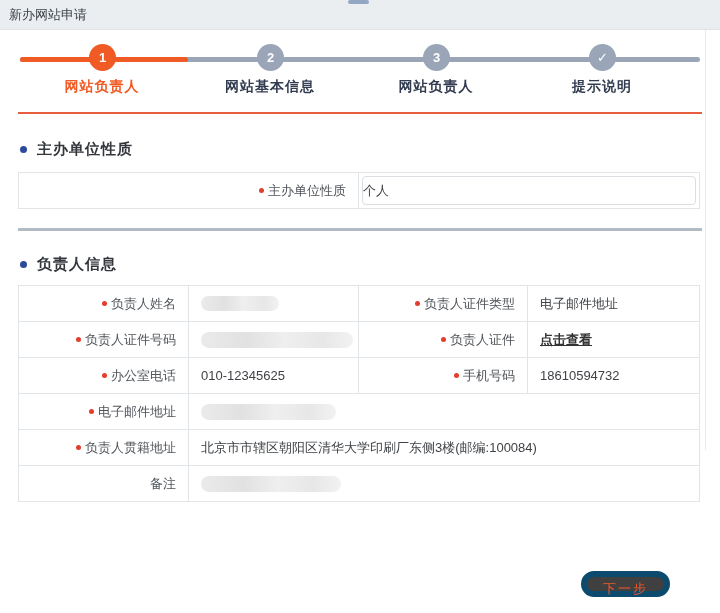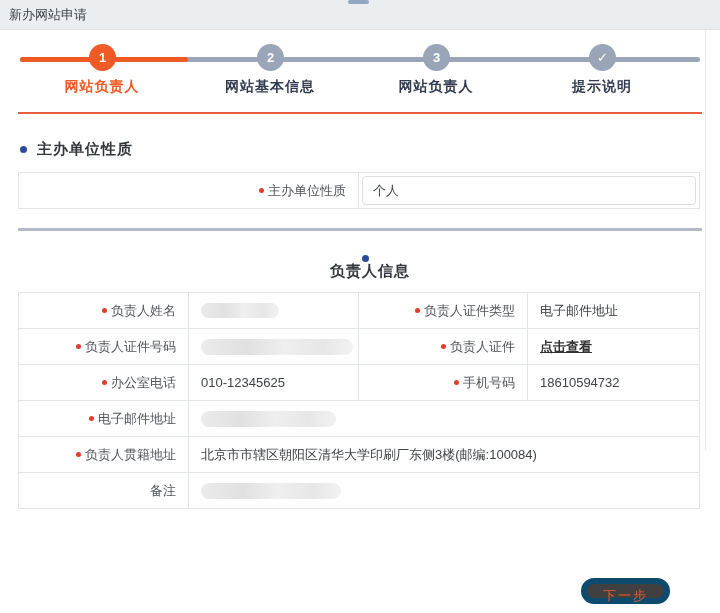--- a/index.html
+++ b/index.html
@@ -31,34 +31,34 @@
   .step-label.active { color:#f05a25; }
   .l1 { left:19px; } .l2 { left:187px; } .l3 { left:353px; } .l4 { left:519px; }
 
   .orange-divider { margin:10px 18px 0; height:0; border-top:2px solid #e85d3e; }
   .gray-divider { margin:19px 18px 0; height:0; border-top:3px solid #b2bac4; }
 
   .section-title { margin:26px 0 0 20px; display:flex; align-items:center;
     font-size:15px; color:#33373c; font-weight:600; letter-spacing:1px; }
   .section-title .dot { width:7px; height:7px; border-radius:50%; background:#2b4a9b;
     margin-right:10px; flex:0 0 auto; }
-  .section-title.second { margin-top:24px;flex-direction:column; }
+  .section-title.second { margin-top:24px; }
 
   table { border-collapse:collapse; table-layout:fixed; width:682px; margin:0 18px; }
   .tbl1 { margin-top:13px; }
   .tbl2 { margin-top:11px;padding-left:47px; }
   td { border:1px solid #e2e5e8; font-size:13px; height:36px; vertical-align:middle; }
   .label-cell { text-align:right; padding-right:12px; color:#50545a;
     white-space:nowrap; background:#fff; }
   .value-cell { padding-left:12px; color:#3f4246; }
   .req { display:inline-block; width:5px; height:5px; border-radius:50%;
     background:#e23d2d; margin-right:4px; vertical-align:2px; }
   .inner-box-cell { padding:3px; }
   .inner-box { border:1px solid #dbdee2; border-radius:4px; height:29px;
-    line-height:27px; padding:0 10px; color:#3f4246; font-size:13px; }
+    line-height:27px; padding:0 0; color:#3f4246; font-size:13px; }
 
   .redacted { height:15px; border-radius:8px;
     background:linear-gradient(90deg,#ebebeb 0%,#e1e1e1 30%,#efefef 55%,#e7e7e7 80%,#f2f2f2 100%); }
   .w78 { width:78px; } .w152 { width:152px; height:16px; } .w135 { width:135px; height:16px; }
   .w140 { width:140px; height:16px; }
 
   .link { color:#333; text-decoration:underline; font-weight:600; cursor:pointer; }
 
   .footer { margin:69px 50px 0 0; text-align:right; }
   .next-btn { display:inline-block; min-width:73px; height:26px; line-height:24px;

